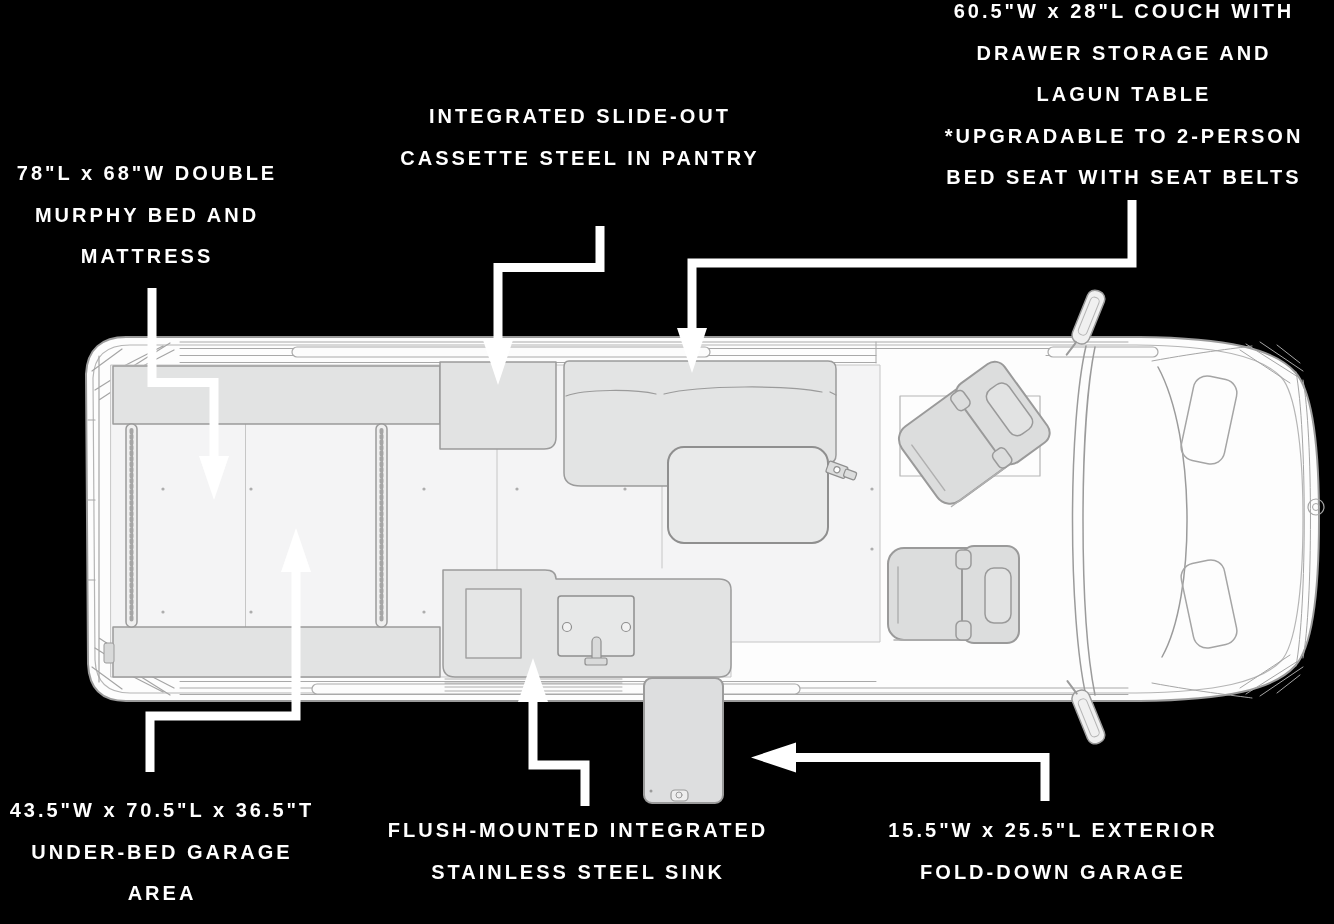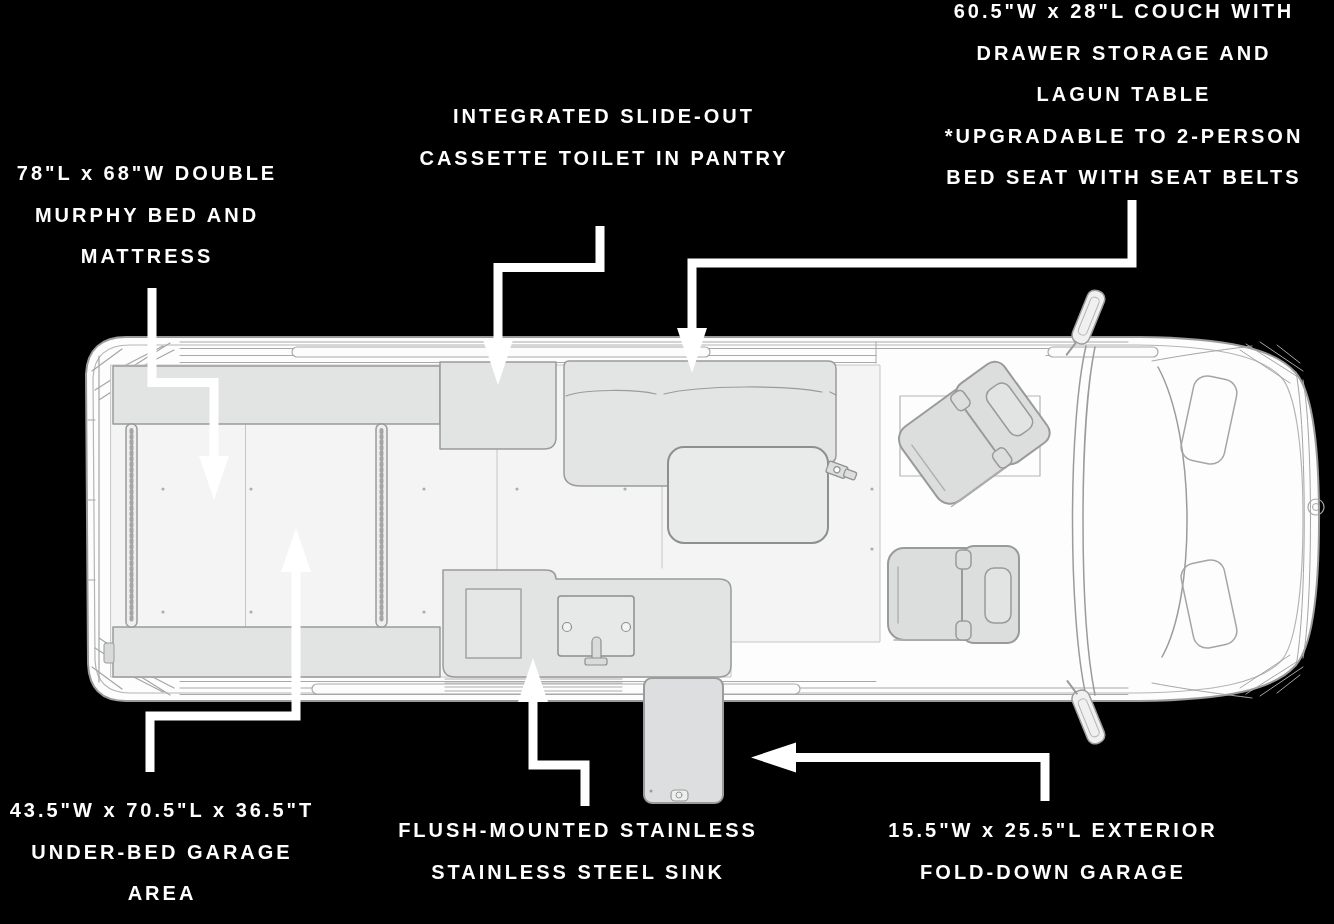--- a/index.html
+++ b/index.html
@@ -6,21 +6,21 @@
   .stage{
     position:relative;width:1334px;height:924px;background:#000;
     overflow:hidden;font-family:"Liberation Sans","DejaVu Sans",sans-serif;
   }
   .stage svg{position:absolute;left:0;top:0;}
   .callout{
     position:absolute;color:#fff;font-weight:bold;font-size:20px;
     letter-spacing:3px;text-align:center;line-height:41.5px;white-space:nowrap;
   }
   #co-murphy  {left:-3px;  top:153px; width:300px;}
-  #co-toilet  {left:384px; top:96px;  width:440px;}
+  #co-toilet  {left:360px; top:96px;  width:440px;}
   #co-couch   {left:909px; top:-9px;  width:430px;}
   #co-garage  {left:-8px;  top:790px; width:340px;}
   #co-cooktop {left:328px; top:810px; width:500px;}
   #co-table   {left:853px; top:810px; width:400px;}
 </style>
 </head>
 <body>
 
 <div class="stage">
 
@@ -158,39 +158,39 @@
   </svg>
 
   <div class="callout" id="co-murphy">
     <div>78"L x 68"W DOUBLE</div>
     <div>MURPHY BED AND</div>
     <div>MATTRESS</div>
   </div>
 
   <div class="callout" id="co-toilet">
     <div>INTEGRATED SLIDE-OUT</div>
-    <div>CASSETTE TOILET IN PANTRY</div>
+    <div>CASSETTE STEEL IN PANTRY</div>
   </div>
 
   <div class="callout" id="co-couch">
     <div>60.5"W x 28"L COUCH WITH</div>
     <div>DRAWER STORAGE AND</div>
     <div>LAGUN TABLE</div>
     <div>*UPGRADABLE TO 2-PERSON</div>
     <div>BED SEAT WITH SEAT BELTS</div>
   </div>
 
   <div class="callout" id="co-garage">
     <div>43.5"W x 70.5"L x 36.5"T</div>
     <div>UNDER-BED GARAGE</div>
     <div>AREA</div>
   </div>
 
   <div class="callout" id="co-cooktop">
-    <div>FLUSH-MOUNTED STAINLESS</div>
+    <div>FLUSH-MOUNTED INTEGRATED</div>
     <div>STAINLESS STEEL SINK</div>
   </div>
 
   <div class="callout" id="co-table">
     <div>15.5"W x 25.5"L EXTERIOR</div>
     <div>FOLD-DOWN GARAGE</div>
   </div>
 
 </div>
 

